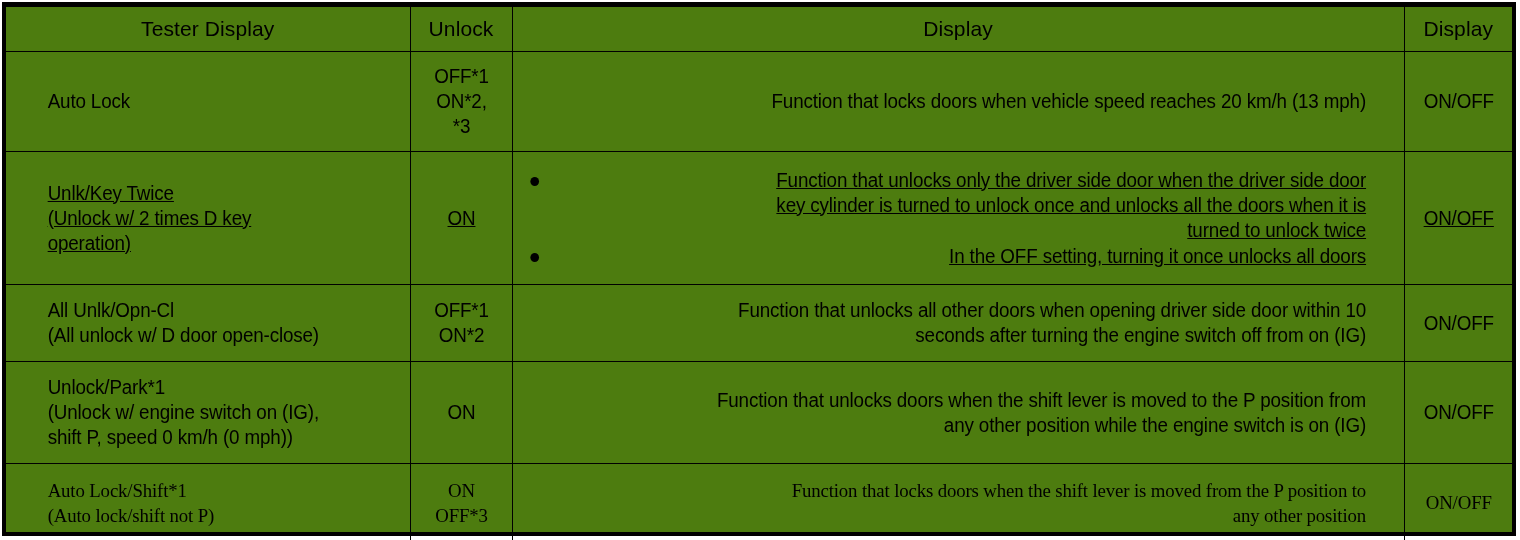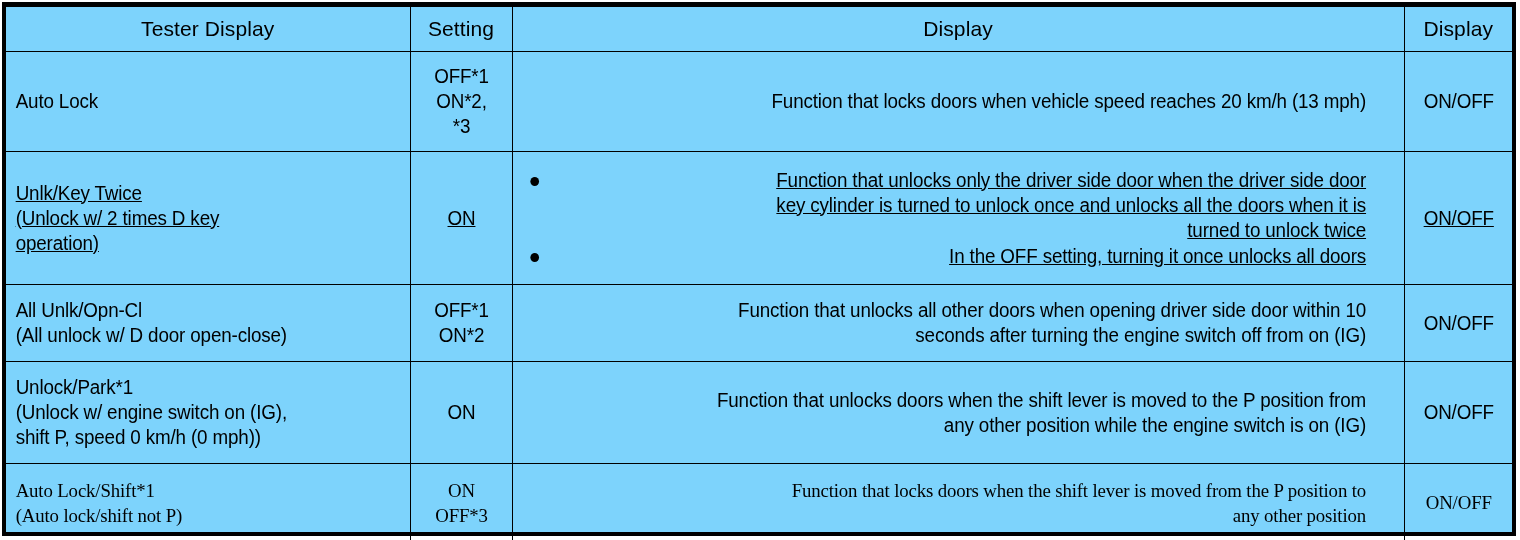--- a/index.html
+++ b/index.html
@@ -16,21 +16,21 @@
   }
 
   .table-wrap {
     position: absolute;
     left: 2px;
     top: 2px;
     width: 1514px;
     height: 534px;
     box-sizing: border-box;
     border: 4px solid #000;
-    background: #7dd3fc;
+    background: #4d7c0f;
   }
 
   table.spec {
     width: 100%;
     height: 100%;
     border-collapse: collapse;
     table-layout: fixed;
   }
 
   table.spec td,
@@ -75,21 +75,21 @@
     transform-origin: center center;
     padding-left: 2px;
     padding-right: 2px;
   }
 
   td.col-tester  { text-align: left; }
   td.col-default { text-align: center; }
   td.col-contents{ text-align: right; }
   td.col-setting { text-align: center; }
 
-  tbody tr td:first-child { border-left: none; }
+  tbody tr td:first-child { border-left: none; padding-left: 32px; }
   tbody tr td:last-child  { border-right: none; }
   tbody tr:last-child td  { border-bottom: none; }
 
   .line { display: block; white-space: nowrap; }
 
   
   ul.bullets {
     margin: 0;
     padding: 0;
     list-style: none;
@@ -119,21 +119,21 @@
   <table class="spec">
     <colgroup>
       <col class="c-tester">
       <col class="c-default">
       <col class="c-contents">
       <col class="c-setting">
     </colgroup>
     <thead>
       <tr>
         <th class="th-tester">Tester Display</th>
-        <th>Setting</th>
+        <th>Unlock</th>
         <th>Display</th>
         <th class="th-setting">Display</th>
       </tr>
     </thead>
     <tbody id="tbody">
         <tr style="height: 100px;">
           <td class="col-tester">
             <div class="cell pad-left-8">
               <span class="line">Auto Lock</span>
             </div>

